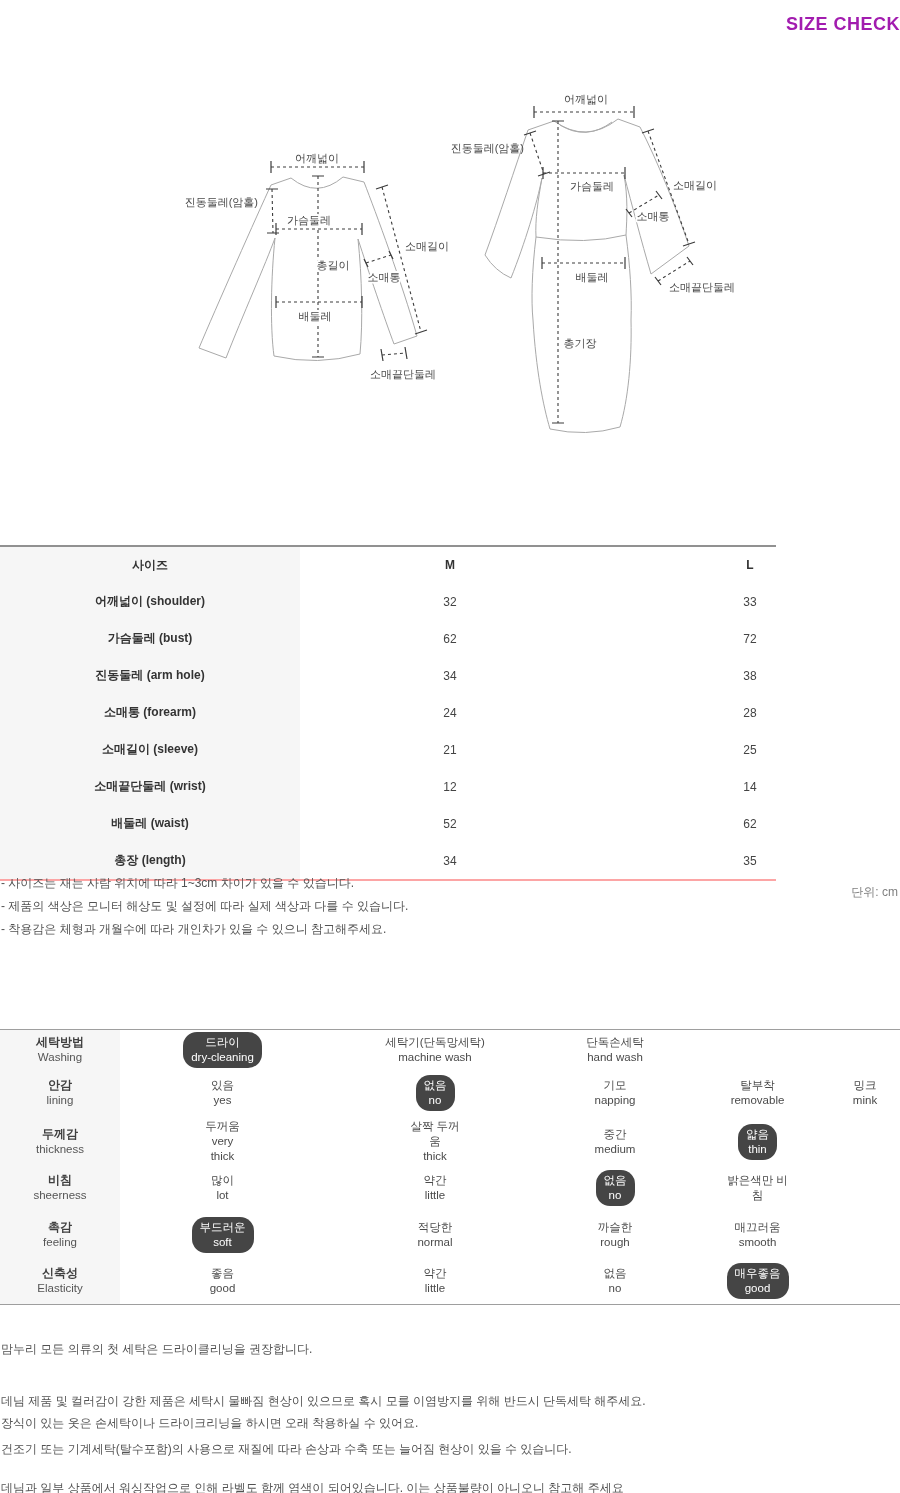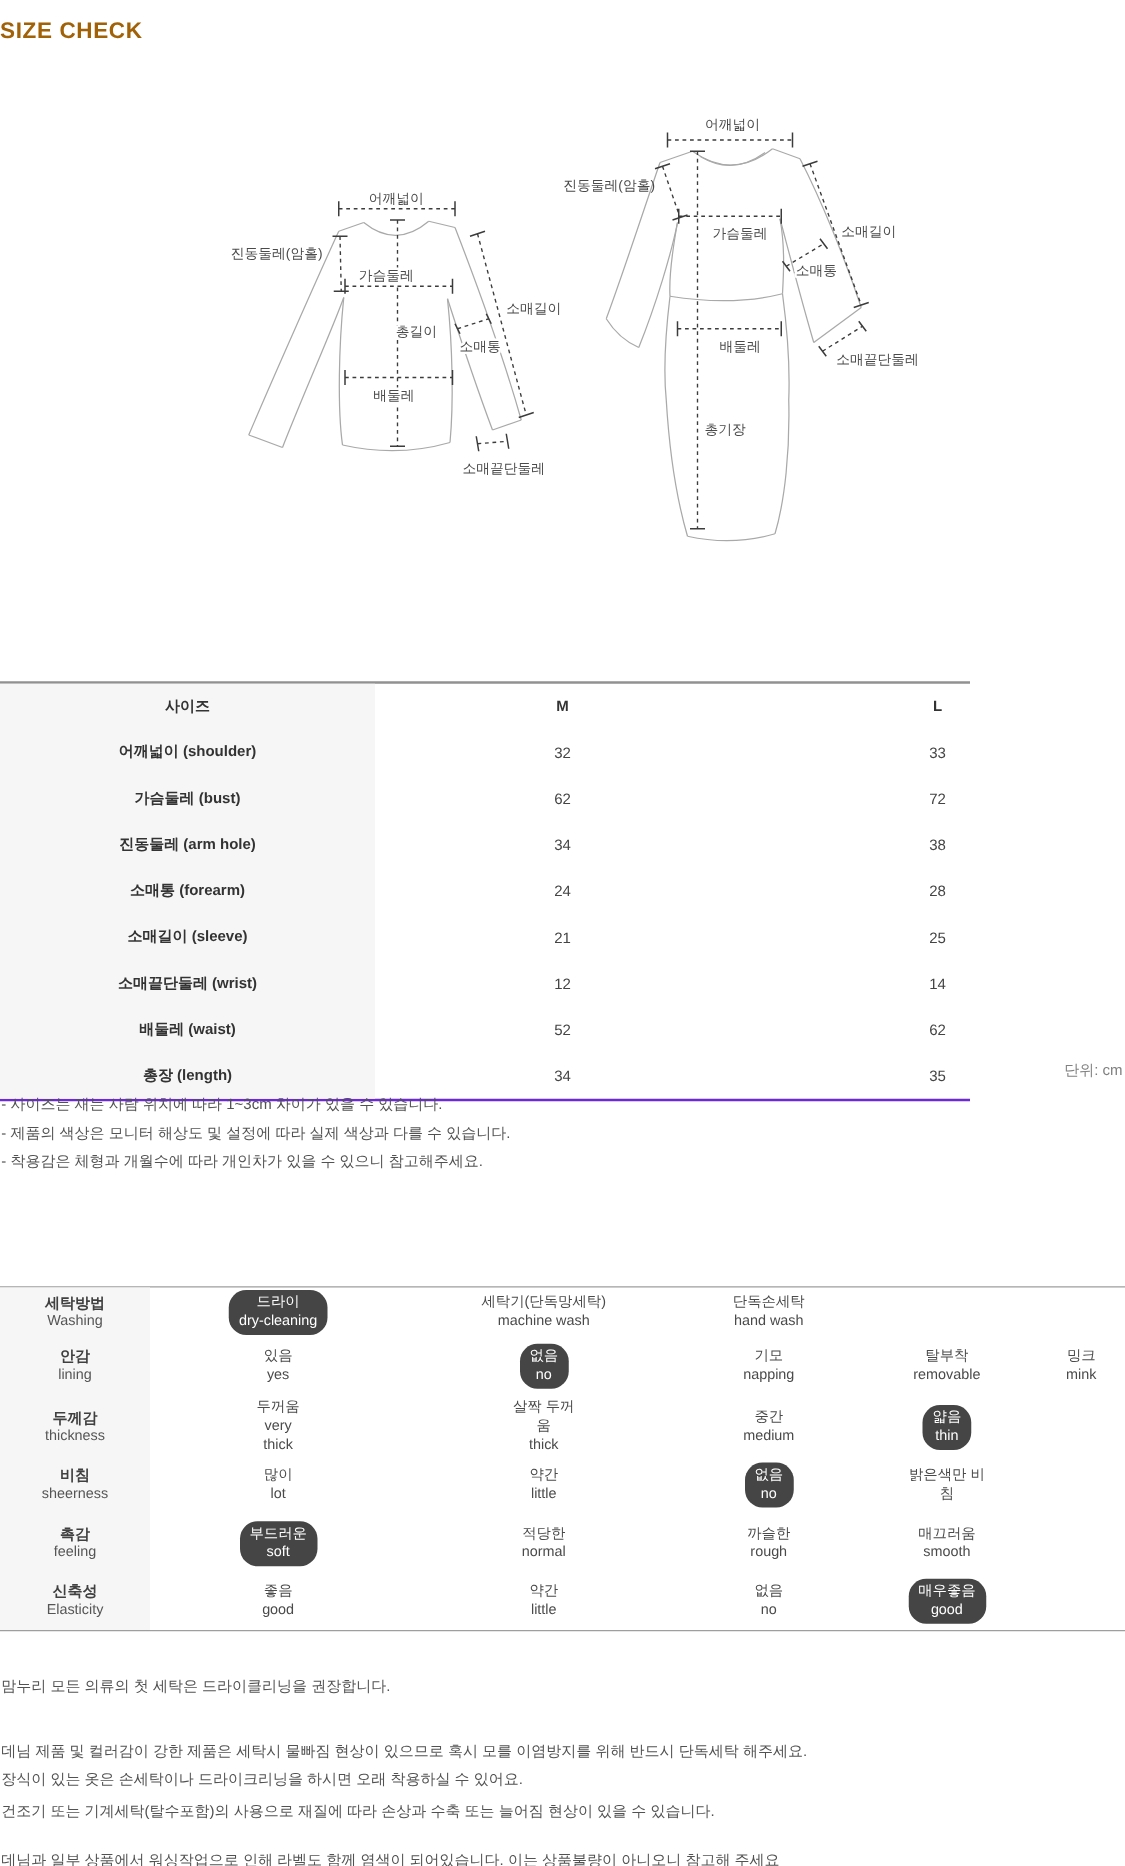--- a/index.html
+++ b/index.html
@@ -1,43 +1,43 @@
 <!DOCTYPE html>
 <html><head>
 <meta charset="utf-8">
 <style>
   html,body { margin:0; padding:0; background:#fff; }
   body { font-family:"Liberation Sans", sans-serif; }
   .page { position:relative; width:900px; height:1493px; background:#fff; overflow:hidden; }
 
   
-  .title { position:absolute; top:14px; left:0; width:100%; text-align:left;
-           font-size:18px; font-weight:bold; color:#a16207; letter-spacing:0.5px; }
+  .title { position:absolute; top:14px; left:0; width:100%; text-align:right;
+           font-size:18px; font-weight:bold; color:#a21caf; letter-spacing:0.5px; }
 
   
   .diagram { position:absolute; }
   .diagram svg text { font-size:11px; fill:#4a4a4a; font-family:"Liberation Sans", sans-serif; }
   .garment { stroke:#a9a9a9; stroke-width:1; fill:none; }
   .meas { stroke:#3c3c3c; stroke-width:1.1; fill:none; stroke-dasharray:3 3; }
   .tick { stroke:#3c3c3c; stroke-width:1.2; fill:none; }
   .halo { stroke:#fff; stroke-width:4px; paint-order:stroke; stroke-linejoin:round; }
 
   
   .stable { position:absolute; top:545px; left:0; width:776px;
-            border-top:2px solid #919191; border-bottom:2px solid #6d28d9; }
+            border-top:2px solid #919191; border-bottom:2px solid #fca5a5; }
   .stable::before { content:""; position:absolute; left:0; top:0; width:300px; height:100%;
                     background:#f6f6f6; z-index:0; }
   .srow { position:relative; z-index:1; display:grid; grid-template-columns:300px 300px 300px;
           height:37px; align-items:center; text-align:center; }
   .srow.head { height:36px; }
   .scell-label { font-size:12px; font-weight:bold; color:#333; }
   .scell-val { font-size:12px; color:#444; }
   .srow.head .scell-val { font-weight:bold; color:#333; }
 
-  .unit-note { position:absolute; top:848px; right:2px; font-size:12px; color:#808080; }
+  .unit-note { position:absolute; top:884px; right:2px; font-size:12px; color:#808080; }
 
   
   .size-notes { position:absolute; top:872px; left:1px; font-size:12px; color:#525252; line-height:23px; }
   .size-notes p { margin:0; }
 
   
   .ftable { position:absolute; top:1029px; left:0; width:900px;
             border-top:1px solid #9e9e9e; border-bottom:1px solid #9e9e9e; }
   .ftable::before { content:""; position:absolute; left:0; top:0; width:120px; height:100%;
                     background:#f6f6f6; z-index:0; }

